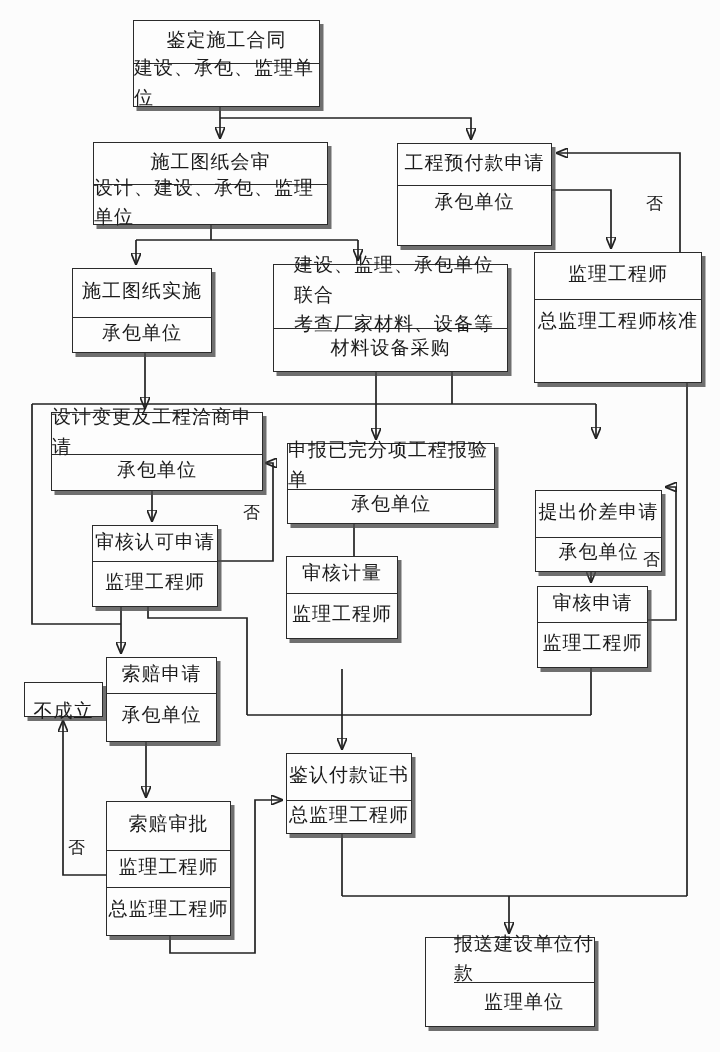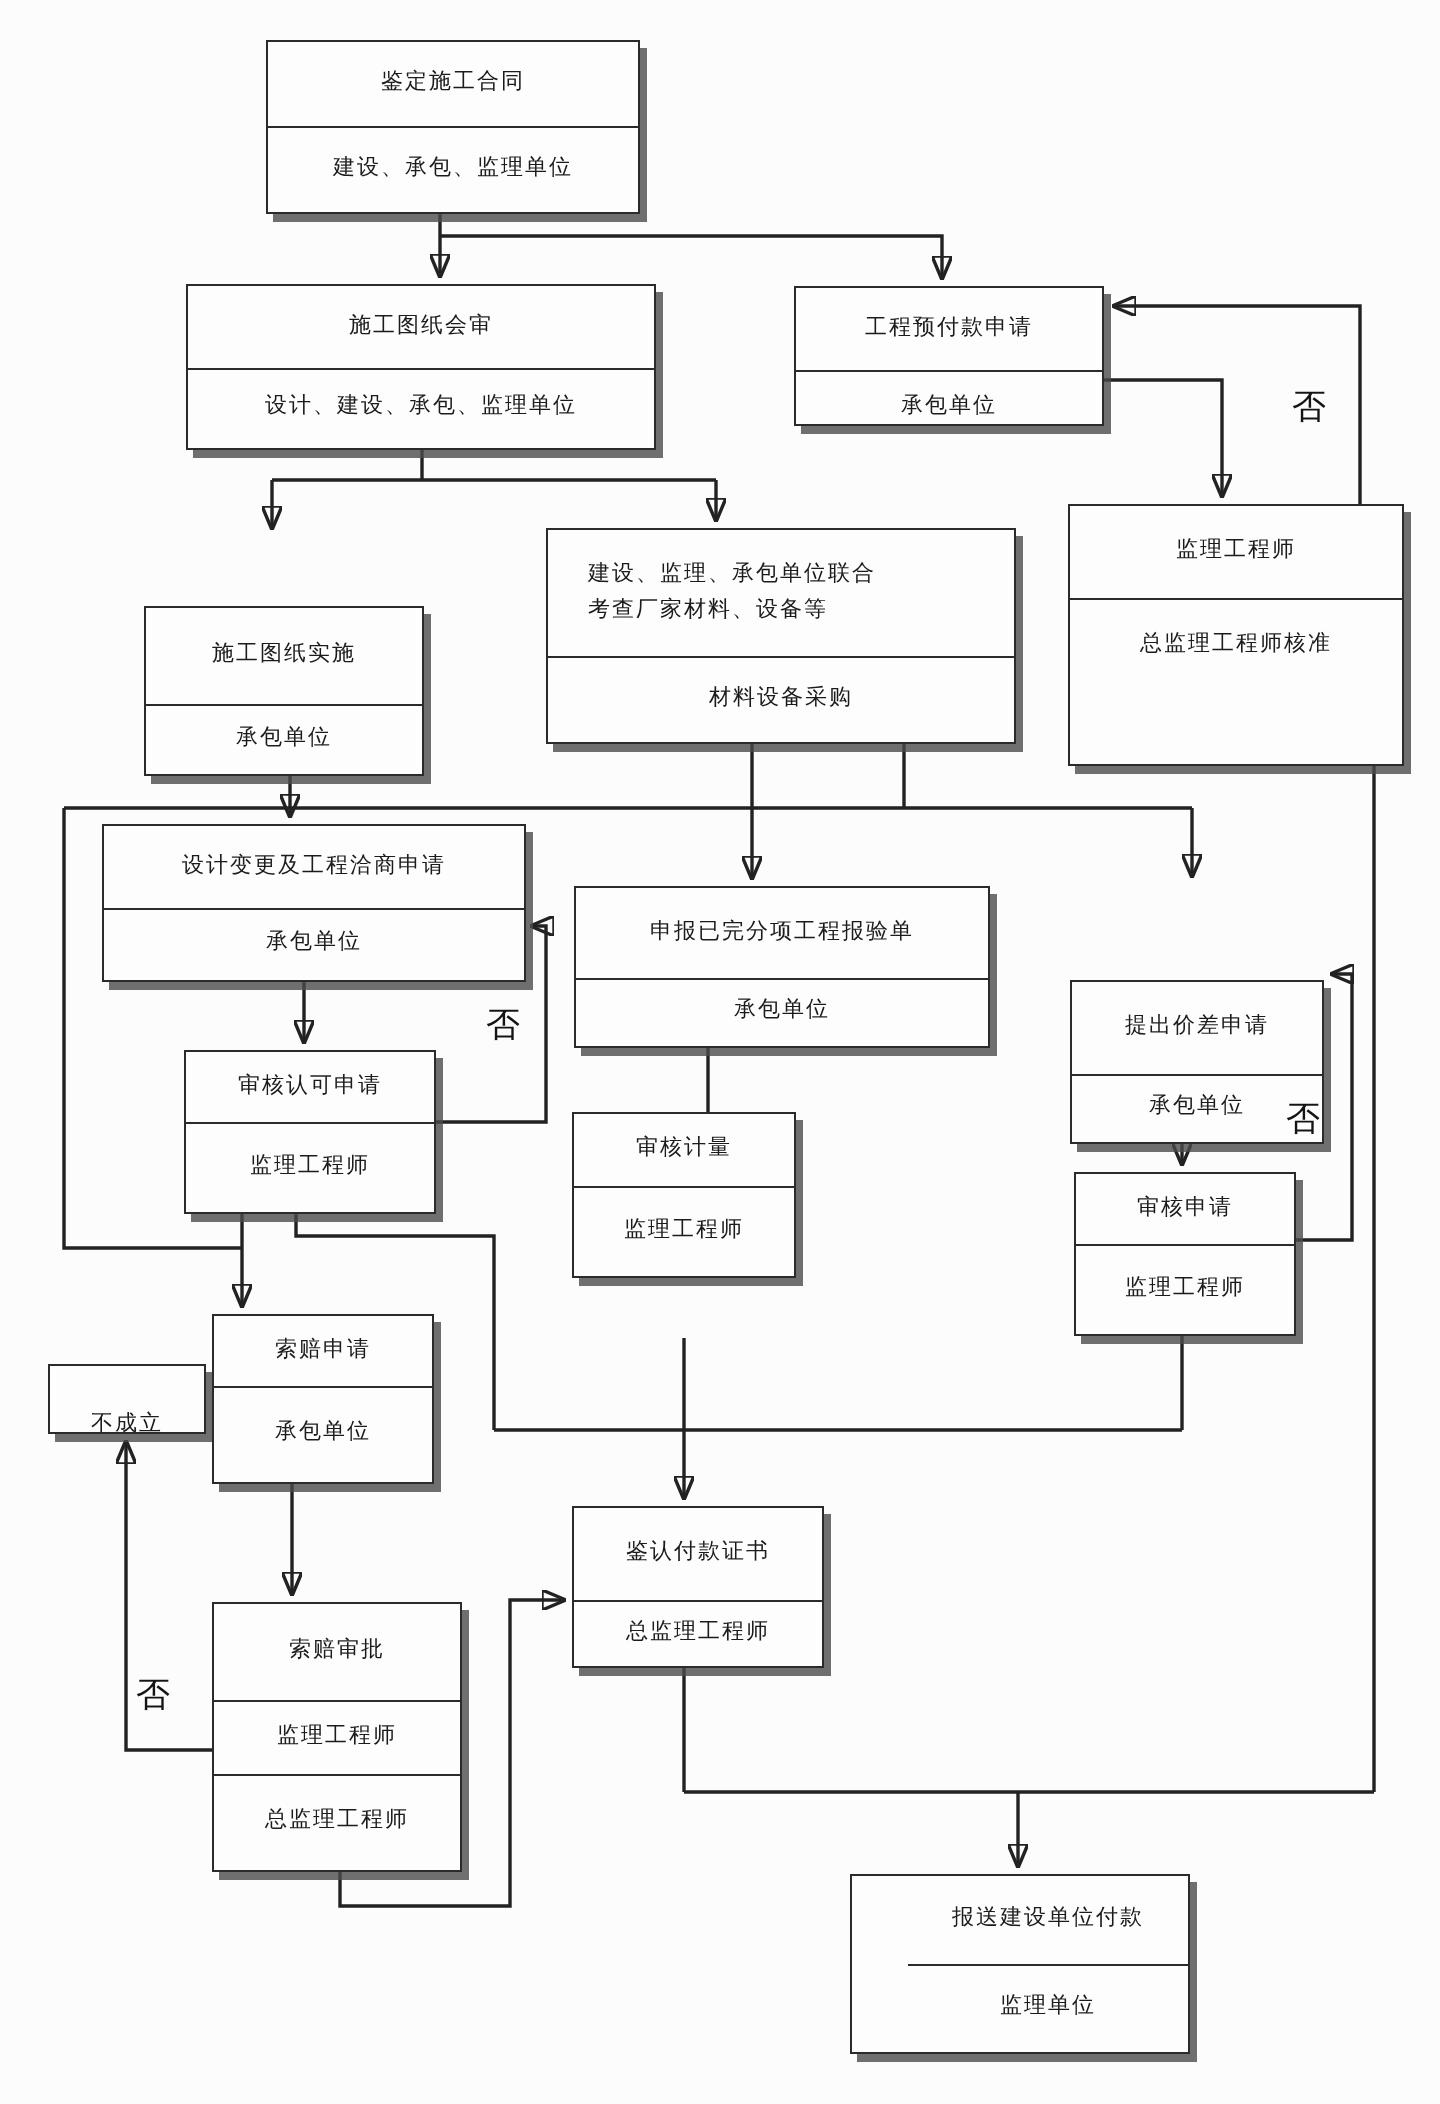--- a/index.html
+++ b/index.html
@@ -8,22 +8,22 @@
     font-family:"Liberation Serif","DejaVu Serif",serif;
   }
   svg.wires{position:absolute;left:0;top:0;width:720px;height:1052px;}
   svg.wires path{stroke:#222;stroke-width:1.7;fill:none;}
   .node{
     position:absolute;background:#fdfdfd;border:1.6px solid #2b2b2b;
     box-shadow:3.5px 4px 0 rgba(75,75,75,.8);box-sizing:border-box;z-index:2;
   }
   .row{
     display:flex;align-items:center;justify-content:center;
-    font-size:11px;color:#1b1b1b;letter-spacing:1px;white-space:pre-line;
-    box-sizing:border-box;line-height:1.55;
+    font-size:19px;color:#1b1b1b;letter-spacing:1px;white-space:pre-line;
+    box-sizing:border-box;line-height:1.55;font-family:Liberation Mono, monospace;
   }
   .row + .row{border-top:1.6px solid #2b2b2b;}
   .row.left{justify-content:flex-start;text-align:left;padding-left:20px;padding-right:10px;}
   .no-label{
     position:absolute;font-size:17px;color:#141414;z-index:3;letter-spacing:0;
   }
 </style>
 </head>
 <body>
 
@@ -94,31 +94,31 @@
   <div class="node" style="left:133px;top:20px;width:187px;height:87px;">
     <div class="row" style="height:42px;">鉴定施工合同</div>
     <div class="row" style="height:42px;">建设、承包、监理单位</div>
   </div>
 
   <div class="node" style="left:93px;top:142px;width:235px;height:83px;">
     <div class="row" style="height:41px;">施工图纸会审</div>
     <div class="row" style="height:39px;">设计、建设、承包、监理单位</div>
   </div>
 
-  <div class="node" style="left:397px;top:143px;width:155px;height:70px;">
+  <div class="node" style="left:397px;top:143px;width:155px;height:103px;">
     <div class="row" style="height:41px;">工程预付款申请</div>
     <div class="row" style="height:37px;">承包单位</div>
   </div>
 
   <div class="node" style="left:534px;top:252px;width:168px;height:131px;">
     <div class="row" style="height:46px;">监理工程师</div>
     <div class="row" style="height:47px;">总监理工程师核准</div>
   </div>
 
-  <div class="node" style="left:72px;top:268px;width:140px;height:85px;margin-top:35px;">
+  <div class="node" style="left:72px;top:268px;width:140px;height:85px;">
     <div class="row" style="height:48px;">施工图纸实施</div>
     <div class="row" style="height:34px;">承包单位</div>
   </div>
 
   <div class="node" style="left:273px;top:264px;width:235px;height:108px;">
     <div class="row left" style="height:63px;">建设、监理、承包单位联合
 考查厂家材料、设备等</div>
     <div class="row" style="height:42px;">材料设备采购</div>
   </div>
 

